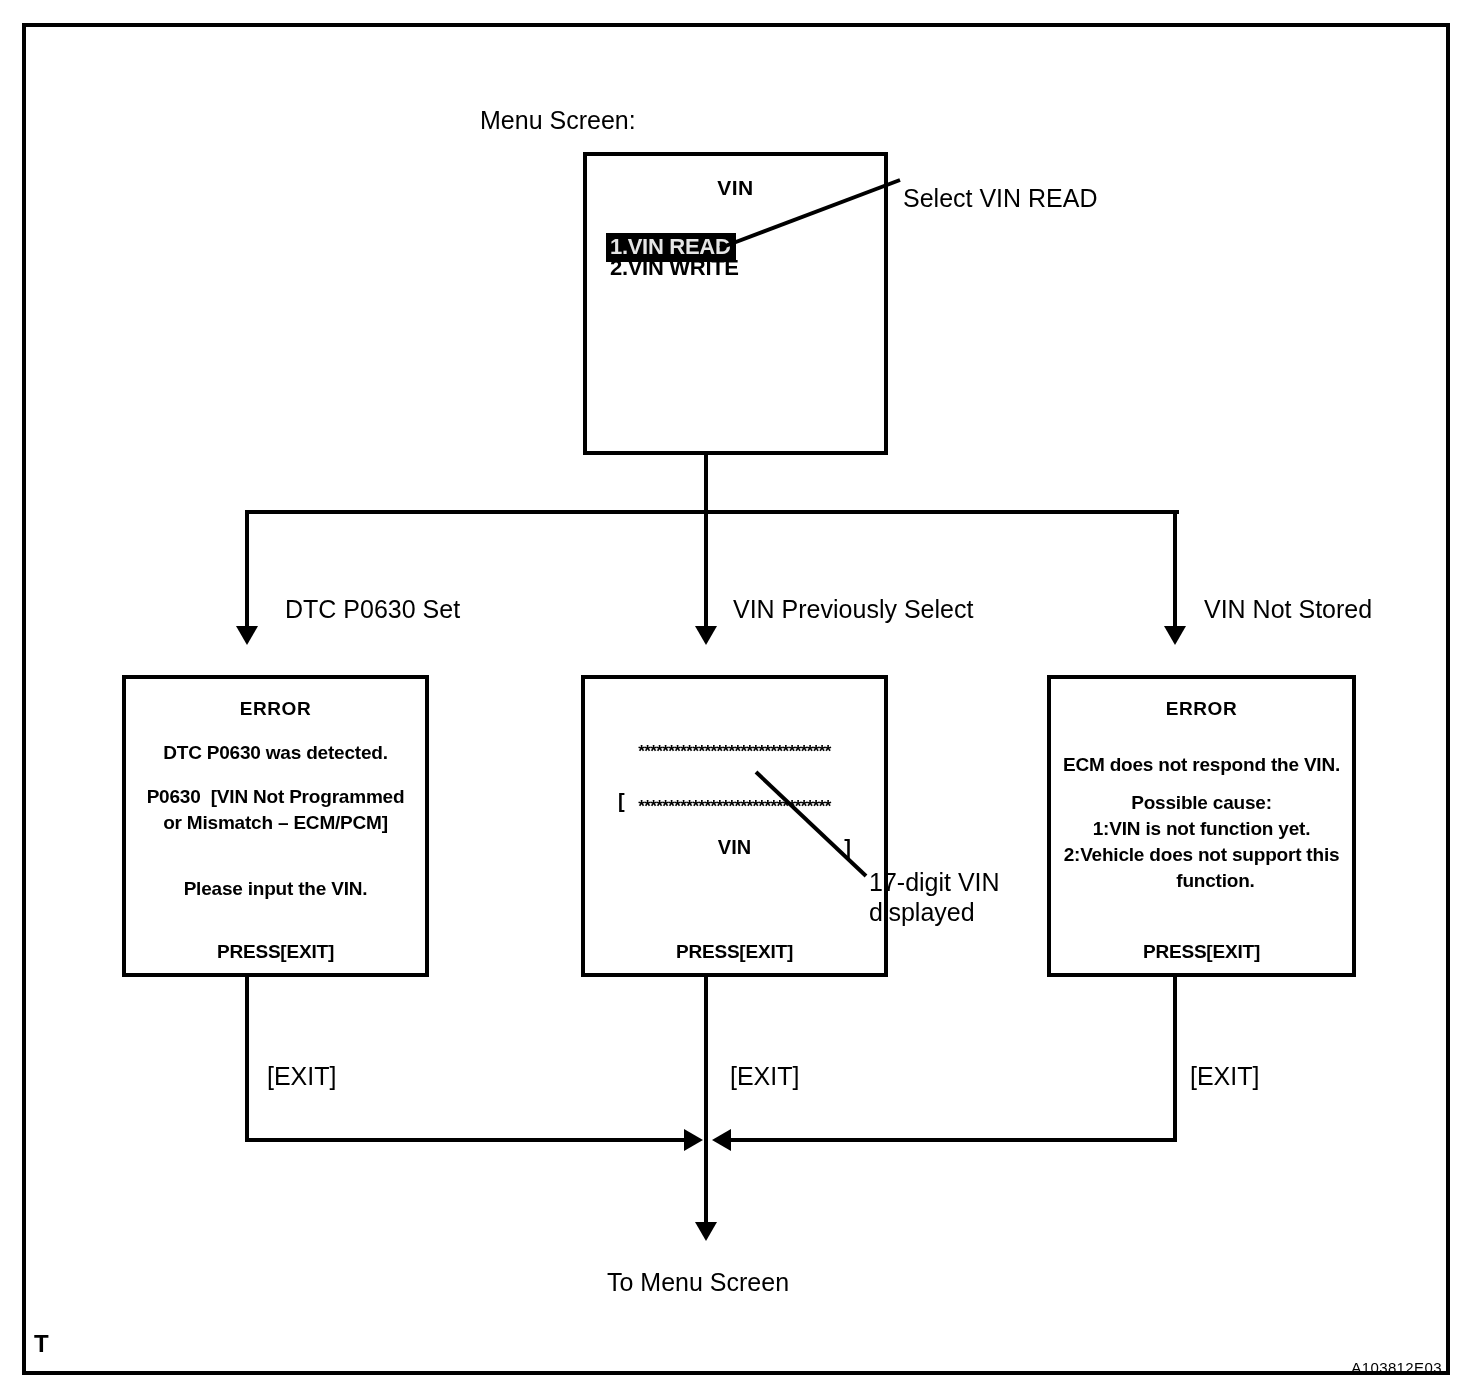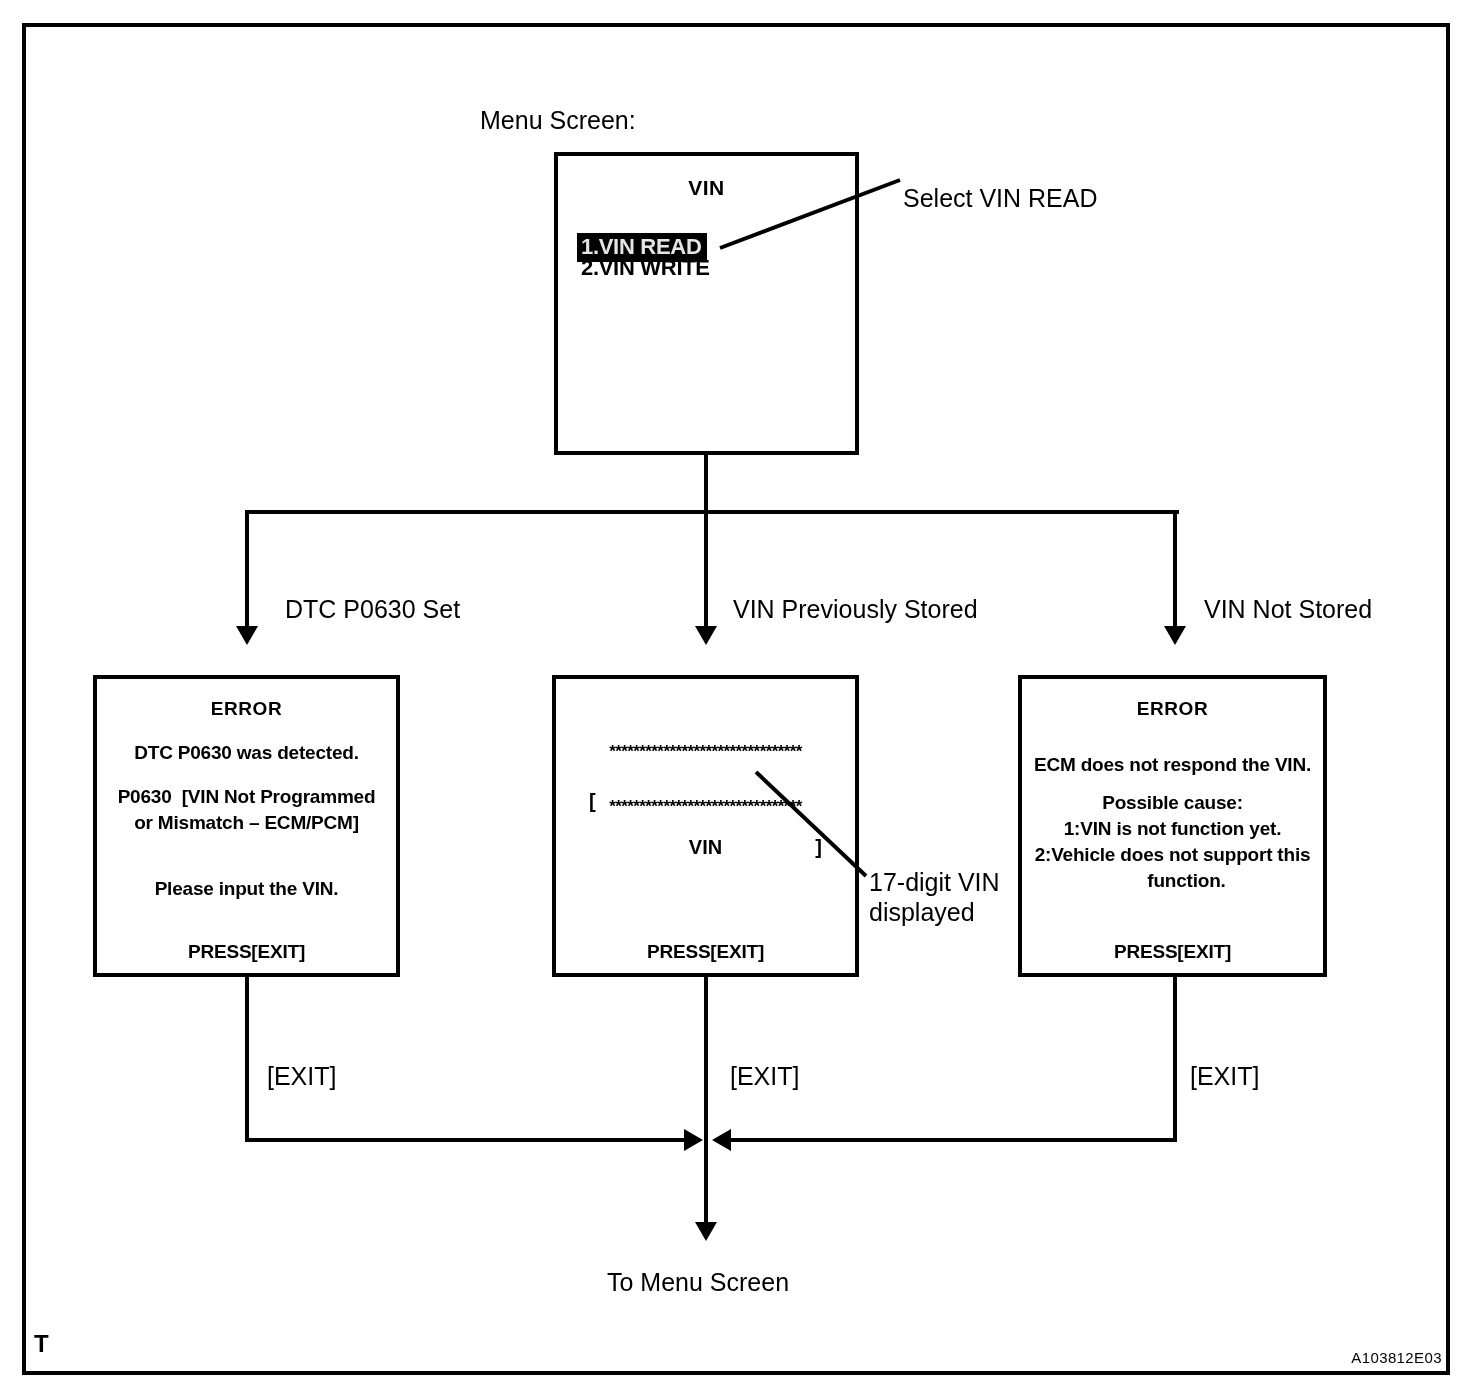--- a/index.html
+++ b/index.html
@@ -7,21 +7,21 @@
   body{width:1472px;height:1398px;position:relative;
        font-family:"Liberation Sans",sans-serif;color:#000;overflow:hidden;}
 
   #frame{position:absolute;left:22px;top:23px;width:1428px;height:1352px;
          border:4px solid #000;box-sizing:border-box;}
 
   
   .lbl{position:absolute;font-size:25px;line-height:1.18;color:#000;white-space:pre;}
 
   
-  .screen{position:absolute;border:4px solid #000;background:#fff;box-sizing:border-box;}
+  .screen{position:absolute;border:4px solid #000;background:#fff;box-sizing:border-box;margin-left:29px;}
   .screen .stxt{position:absolute;left:0;right:0;text-align:center;
                 font-weight:bold;font-size:19px;line-height:1.30;
                 font-family:"Liberation Sans",sans-serif;
                 letter-spacing:-0.2px;white-space:pre;}
 
   
   .menu-title{position:absolute;left:0;right:0;text-align:center;
               font-weight:bold;font-size:21px;letter-spacing:0.5px;}
   .menu-item{position:absolute;font-weight:bold;font-size:22px;
              letter-spacing:-0.3px;white-space:pre;}
@@ -46,21 +46,21 @@
   .arw-r{position:absolute;width:0;height:0;
          border-top:11px solid transparent;border-bottom:11px solid transparent;
          border-left:19px solid #000;}
   .arw-l{position:absolute;width:0;height:0;
          border-top:11px solid transparent;border-bottom:11px solid transparent;
          border-right:19px solid #000;}
 
   
   .leader{position:absolute;overflow:visible;}
 
-  #fig-code{position:absolute;right:30px;bottom:32px;
+  #fig-code{position:absolute;right:30px;bottom:22px;
             font-size:15px;letter-spacing:0.4px;color:#000;}
   #corner-t{position:absolute;left:34px;bottom:40px;
             font-size:24px;font-weight:bold;color:#000;}
 </style>
 </head>
 <body>
 
 <div id="frame"></div>
 
 <div class="lbl" style="left:480px;top:106px;text-align:center;">Menu Screen:</div>
@@ -82,21 +82,21 @@
 <div class="vline" style="left:704px;top:455px;height:59px;"></div>
 
 <div class="hline" style="left:245px;top:510px;width:934px;"></div>
 
 <div class="vline" style="left:245px;top:510px;height:122px;"></div>
 <div class="arw-d" style="left:236px;top:626px;"></div>
 <div class="lbl" style="left:285px;top:595px;">DTC P0630 Set</div>
 
 <div class="vline" style="left:704px;top:510px;height:122px;"></div>
 <div class="arw-d" style="left:695px;top:626px;"></div>
-<div class="lbl" style="left:733px;top:595px;">VIN Previously Stored</div>
+<div class="lbl" style="left:733px;top:595px;">VIN Previously Select</div>
 
 <div class="vline" style="left:1173px;top:510px;height:122px;"></div>
 <div class="arw-d" style="left:1164px;top:626px;"></div>
 <div class="lbl" style="left:1204px;top:595px;">VIN Not Stored</div>
 
 <div class="screen" id="screen-dtc" style="left:93px;top:675px;width:307px;height:302px;">
 
   <div class="stxt" style="top:18px;letter-spacing:0.6px;">ERROR</div>
 
   <div class="stxt" style="top:62px;">DTC P0630 was detected.</div>

